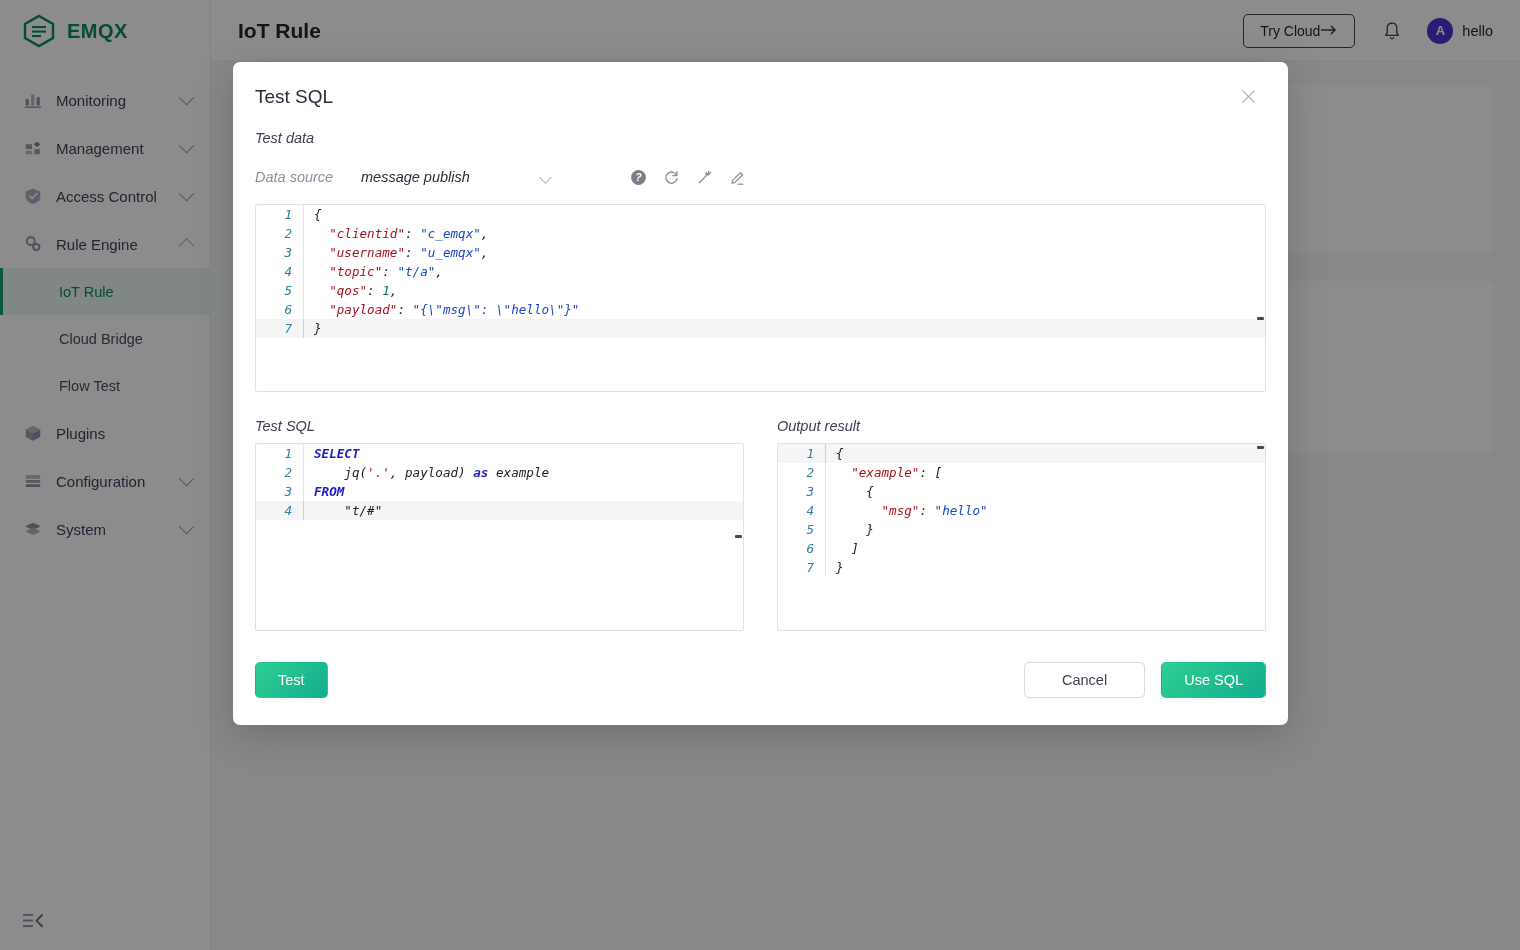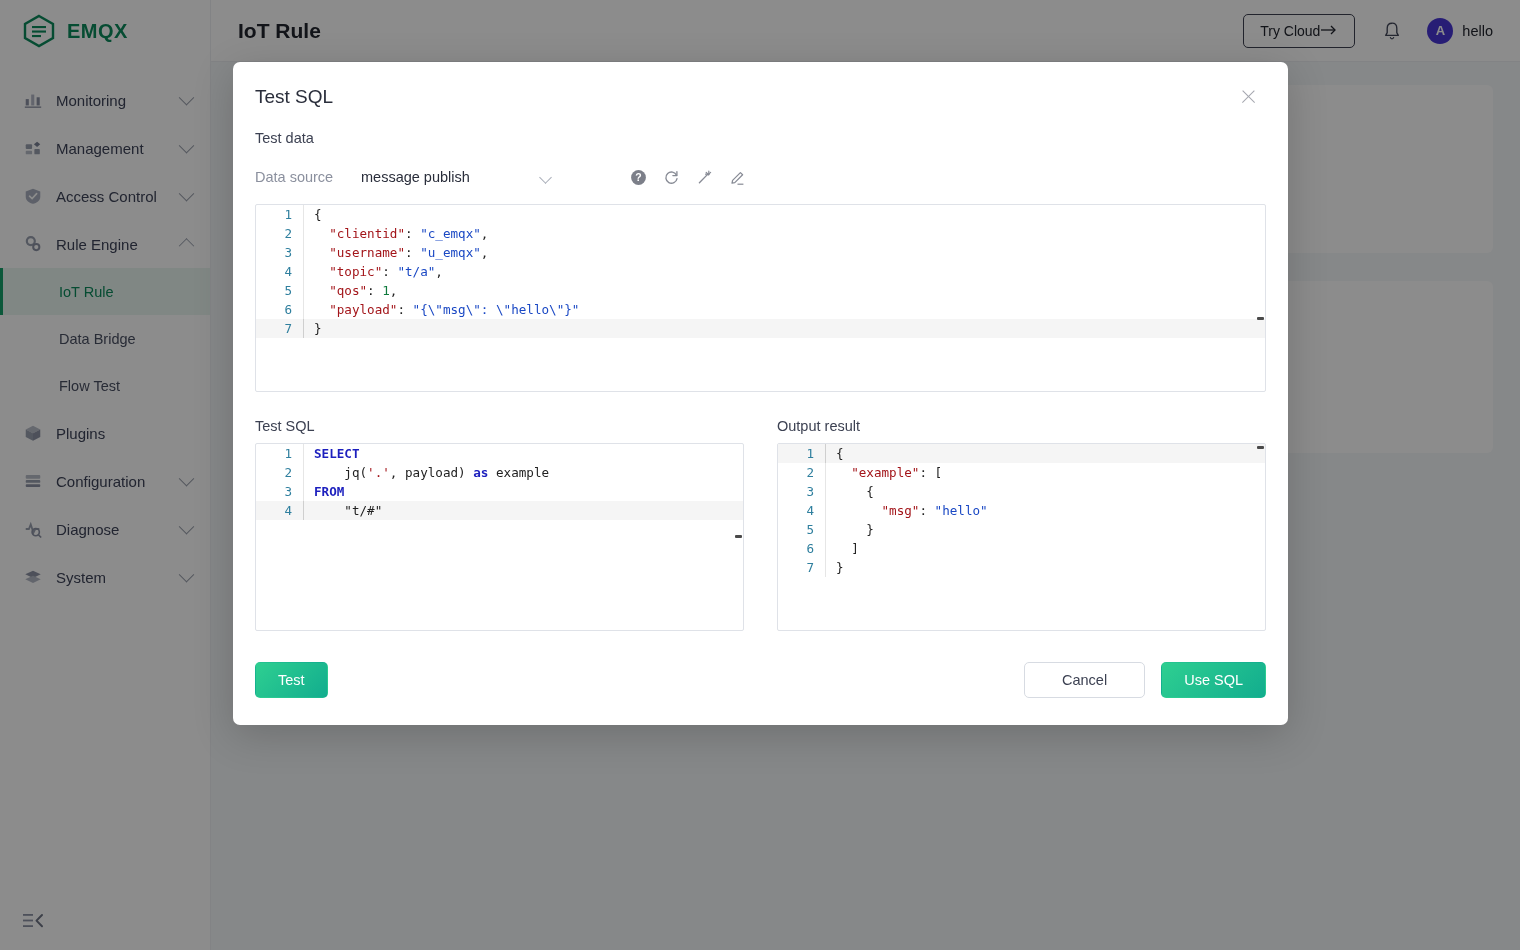--- a/index.html
+++ b/index.html
@@ -134,21 +134,21 @@
     width: 22px; height: 22px; cursor: pointer;
     position: relative; opacity: .55;
   }
   .modal-close::before, .modal-close::after {
     content: ""; position: absolute; left: 2px; top: 10px;
     width: 17px; height: 1.4px; background: #5a5f6d;
   }
   .modal-close::before { transform: rotate(45deg); }
   .modal-close::after { transform: rotate(-45deg); }
 
-  .modal-body { padding: 0 22px; }
+  .modal-body { padding: 0 22px; font-style: italic; }
   .field-label { font-size: 14.5px; color: #3c4152; margin: 22px 0 0 0; }
   .ds-row {
     display: flex; align-items: center;
     margin-top: 18px; height: 26px;
   }
   .ds-label { font-size: 14.5px; color: #8b909e; width: 106px; }
   .ds-select {
     display: flex; align-items: center;
     width: 195px; cursor: pointer;
   }
@@ -280,21 +280,21 @@
             <circle cx="14.6" cy="14.4" r="3.4" fill="none" stroke="#8d93a5" stroke-width="2.2"></circle>
           </svg>
         </span>
         <span class="nav-label">Rule Engine</span>
         <span class="chev up"></span>
       </div>
       <div class="sub-item active">
         <span>IoT Rule</span>
       </div>
       <div class="sub-item">
-        <span>Data Bridge</span>
+        <span>Cloud Bridge</span>
       </div>
       <div class="sub-item">
         <span>Flow Test</span>
       </div>
 
       <div class="nav-item">
         <span class="nav-icon">
           <svg viewBox="0 0 22 22" width="20" height="20">
             <polygon points="11,3 19,7.2 11,11.4 3,7.2" fill="#b9bec9"></polygon>
             <polygon points="3,7.2 11,11.4 11,19.6 3,15.4" fill="#9aa0b0"></polygon>
@@ -309,31 +309,20 @@
           <svg viewBox="0 0 22 22" width="20" height="20">
             <rect x="3" y="4.5" width="16" height="4" rx="1" fill="#b9bec9"></rect>
             <rect x="3" y="10" width="16" height="3" rx="1" fill="#9aa0b0"></rect>
             <rect x="3" y="14.6" width="16" height="3" rx="1" fill="#8d93a5"></rect>
           </svg>
         </span>
         <span class="nav-label">Configuration</span>
         <span class="chev"></span>
       </div>
 
-      <div class="nav-item">
-        <span class="nav-icon">
-          <svg viewBox="0 0 22 22" width="20" height="20">
-            <path d="M3 11 H6.5 L8.5 6 L11.5 15 L13.5 11 H18" fill="none" stroke="#9aa0b0" stroke-width="2"></path>
-            <circle cx="14" cy="14.4" r="4" fill="none" stroke="#8d93a5" stroke-width="1.8"></circle>
-            <line x1="17" y1="17.4" x2="20" y2="20.4" stroke="#8d93a5" stroke-width="1.8"></line>
-          </svg>
-        </span>
-        <span class="nav-label">Diagnose</span>
-        <span class="chev"></span>
-      </div>
 
       <div class="nav-item">
         <span class="nav-icon">
           <svg viewBox="0 0 22 22" width="20" height="20">
             <polygon points="11,4 19.5,8 11,12 2.5,8" fill="#8d93a5"></polygon>
             <polygon points="11,9.6 19.5,13.6 11,17.6 2.5,13.6" fill="#b3b8c5"></polygon>
           </svg>
         </span>
         <span class="nav-label">System</span>
         <span class="chev"></span>

